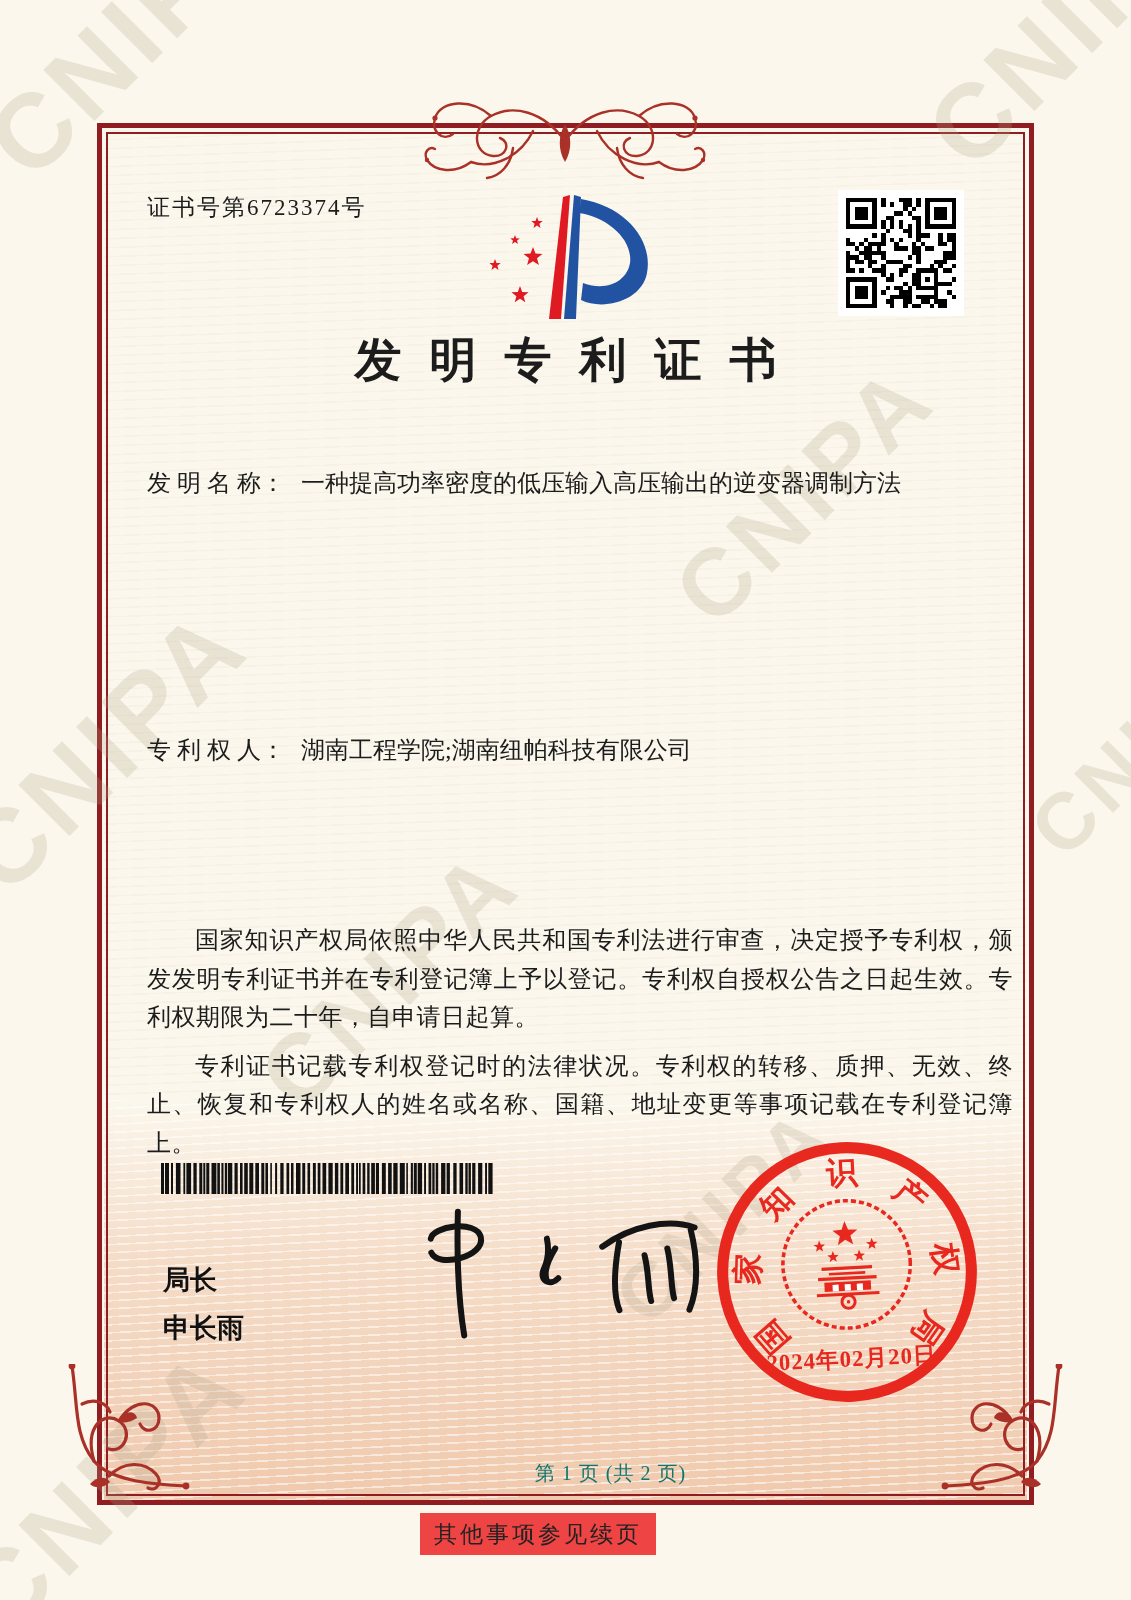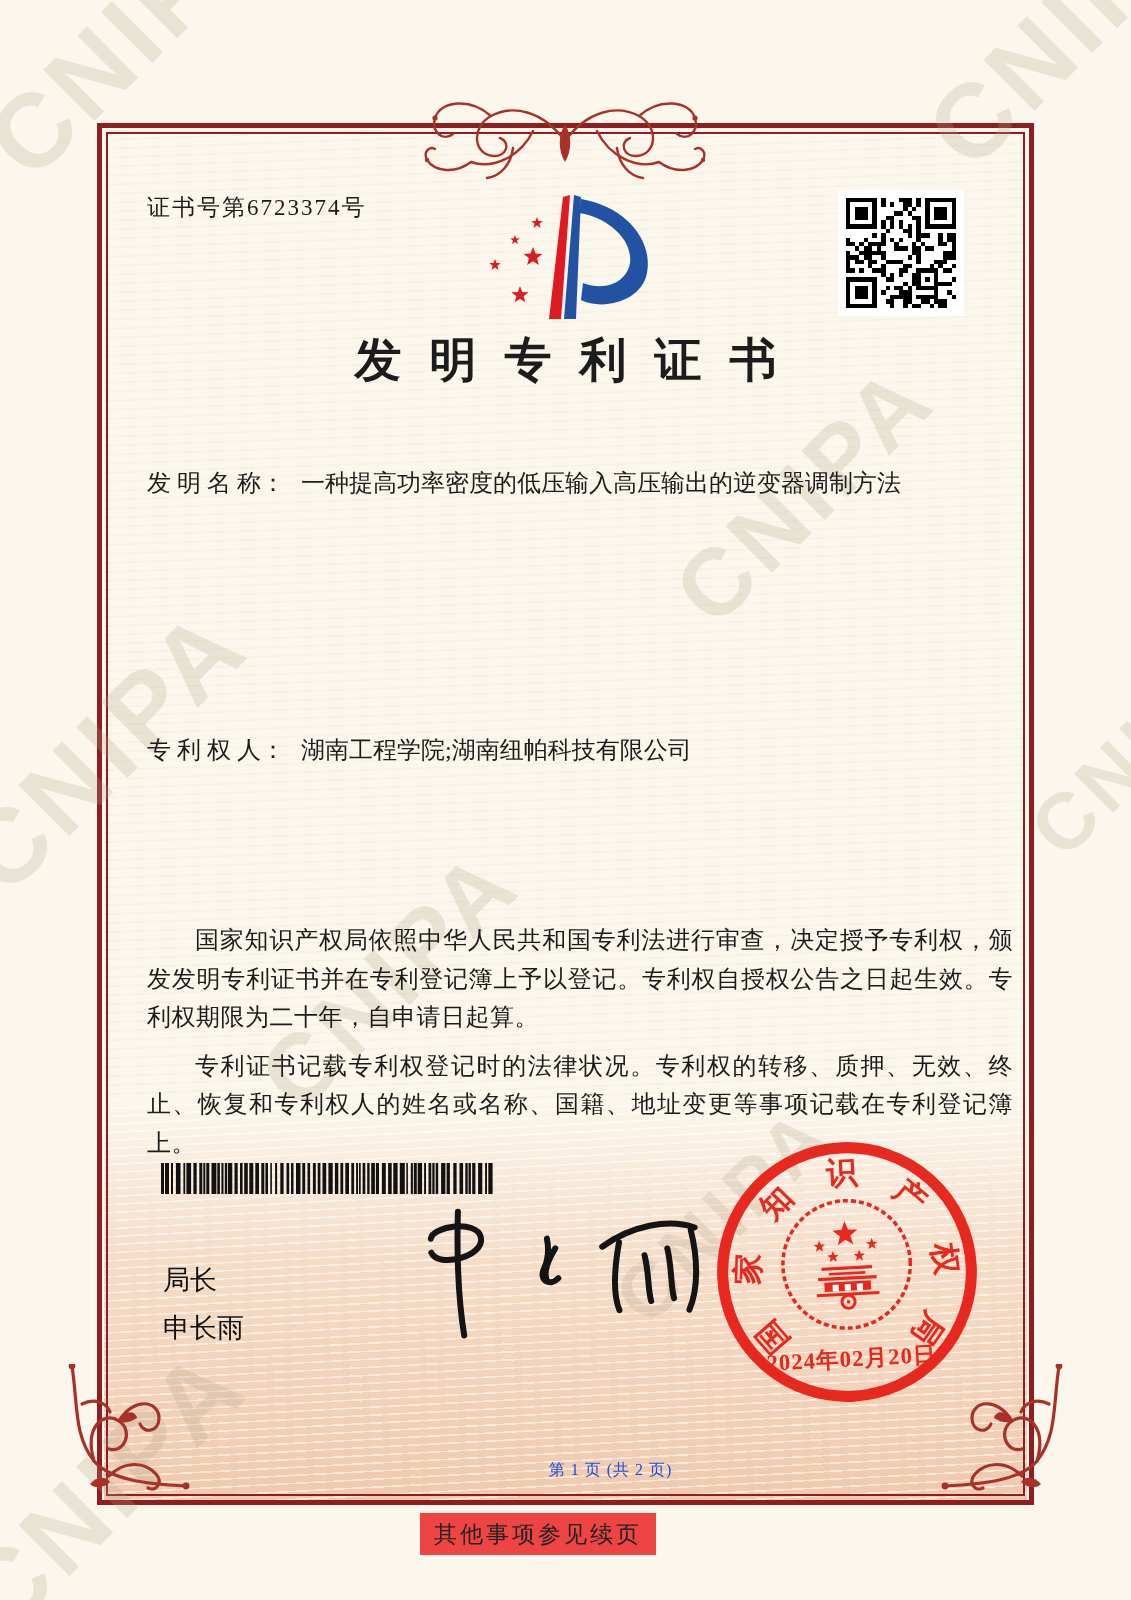--- a/index.html
+++ b/index.html
@@ -40,26 +40,26 @@
   .field-row .lab{display:inline-block;vertical-align:top}
   .field-row .val{display:inline-block;vertical-align:top;margin-left:16px}
   .row-addr{white-space:normal}
   .row-addr .val{width:568px}
   .pair2{margin-left:100px}
   .body-text{position:absolute;left:147px;top:921px;width:866px;font-size:24px;
     line-height:38.5px;text-align:justify;letter-spacing:.5px}
   .body-text p{margin:0 0 10px;text-indent:2em}
   .barcode{position:absolute;left:161px;top:1163px}
   .officer{position:absolute;left:163px;top:1256px;z-index:6;
-    font-family:"Liberation Sans","DejaVu Sans",sans-serif;font-size:27px;line-height:48px;font-weight:400;color:#111}
+    font-family:"Liberation Sans","DejaVu Sans",sans-serif;font-size:27px;line-height:48px;font-weight:700;color:#111}
   .signature{position:absolute;left:398px;top:1200px;z-index:6;transform:rotate(-2deg)}
   .seal{position:absolute;left:708px;top:1133px;z-index:7;opacity:.97;
     font-family:"Liberation Serif","DejaVu Serif",serif}
   .page-num{position:absolute;top:1460px;left:97px;width:1027px;text-align:center;
-    font-size:16px;color:#1d4ed8;letter-spacing:1px;z-index:5}
+    font-size:20px;color:#0f766e;letter-spacing:1px;z-index:5}
   .cont-box{position:absolute;left:420px;top:1513px;width:236px;height:42px;background:#ef4444;z-index:6;
     display:flex;align-items:center;justify-content:center;font-size:23px;letter-spacing:3px;color:#222}
   
   .orn-top{position:absolute;left:383px;top:86px;z-index:6;pointer-events:none}
   .orn-bl{position:absolute;left:64px;top:1364px;z-index:6;pointer-events:none}
   .orn-br{position:absolute;left:927px;top:1364px;z-index:6;transform:scaleX(-1);pointer-events:none}
 </style>
 </head>
 <body>
 

